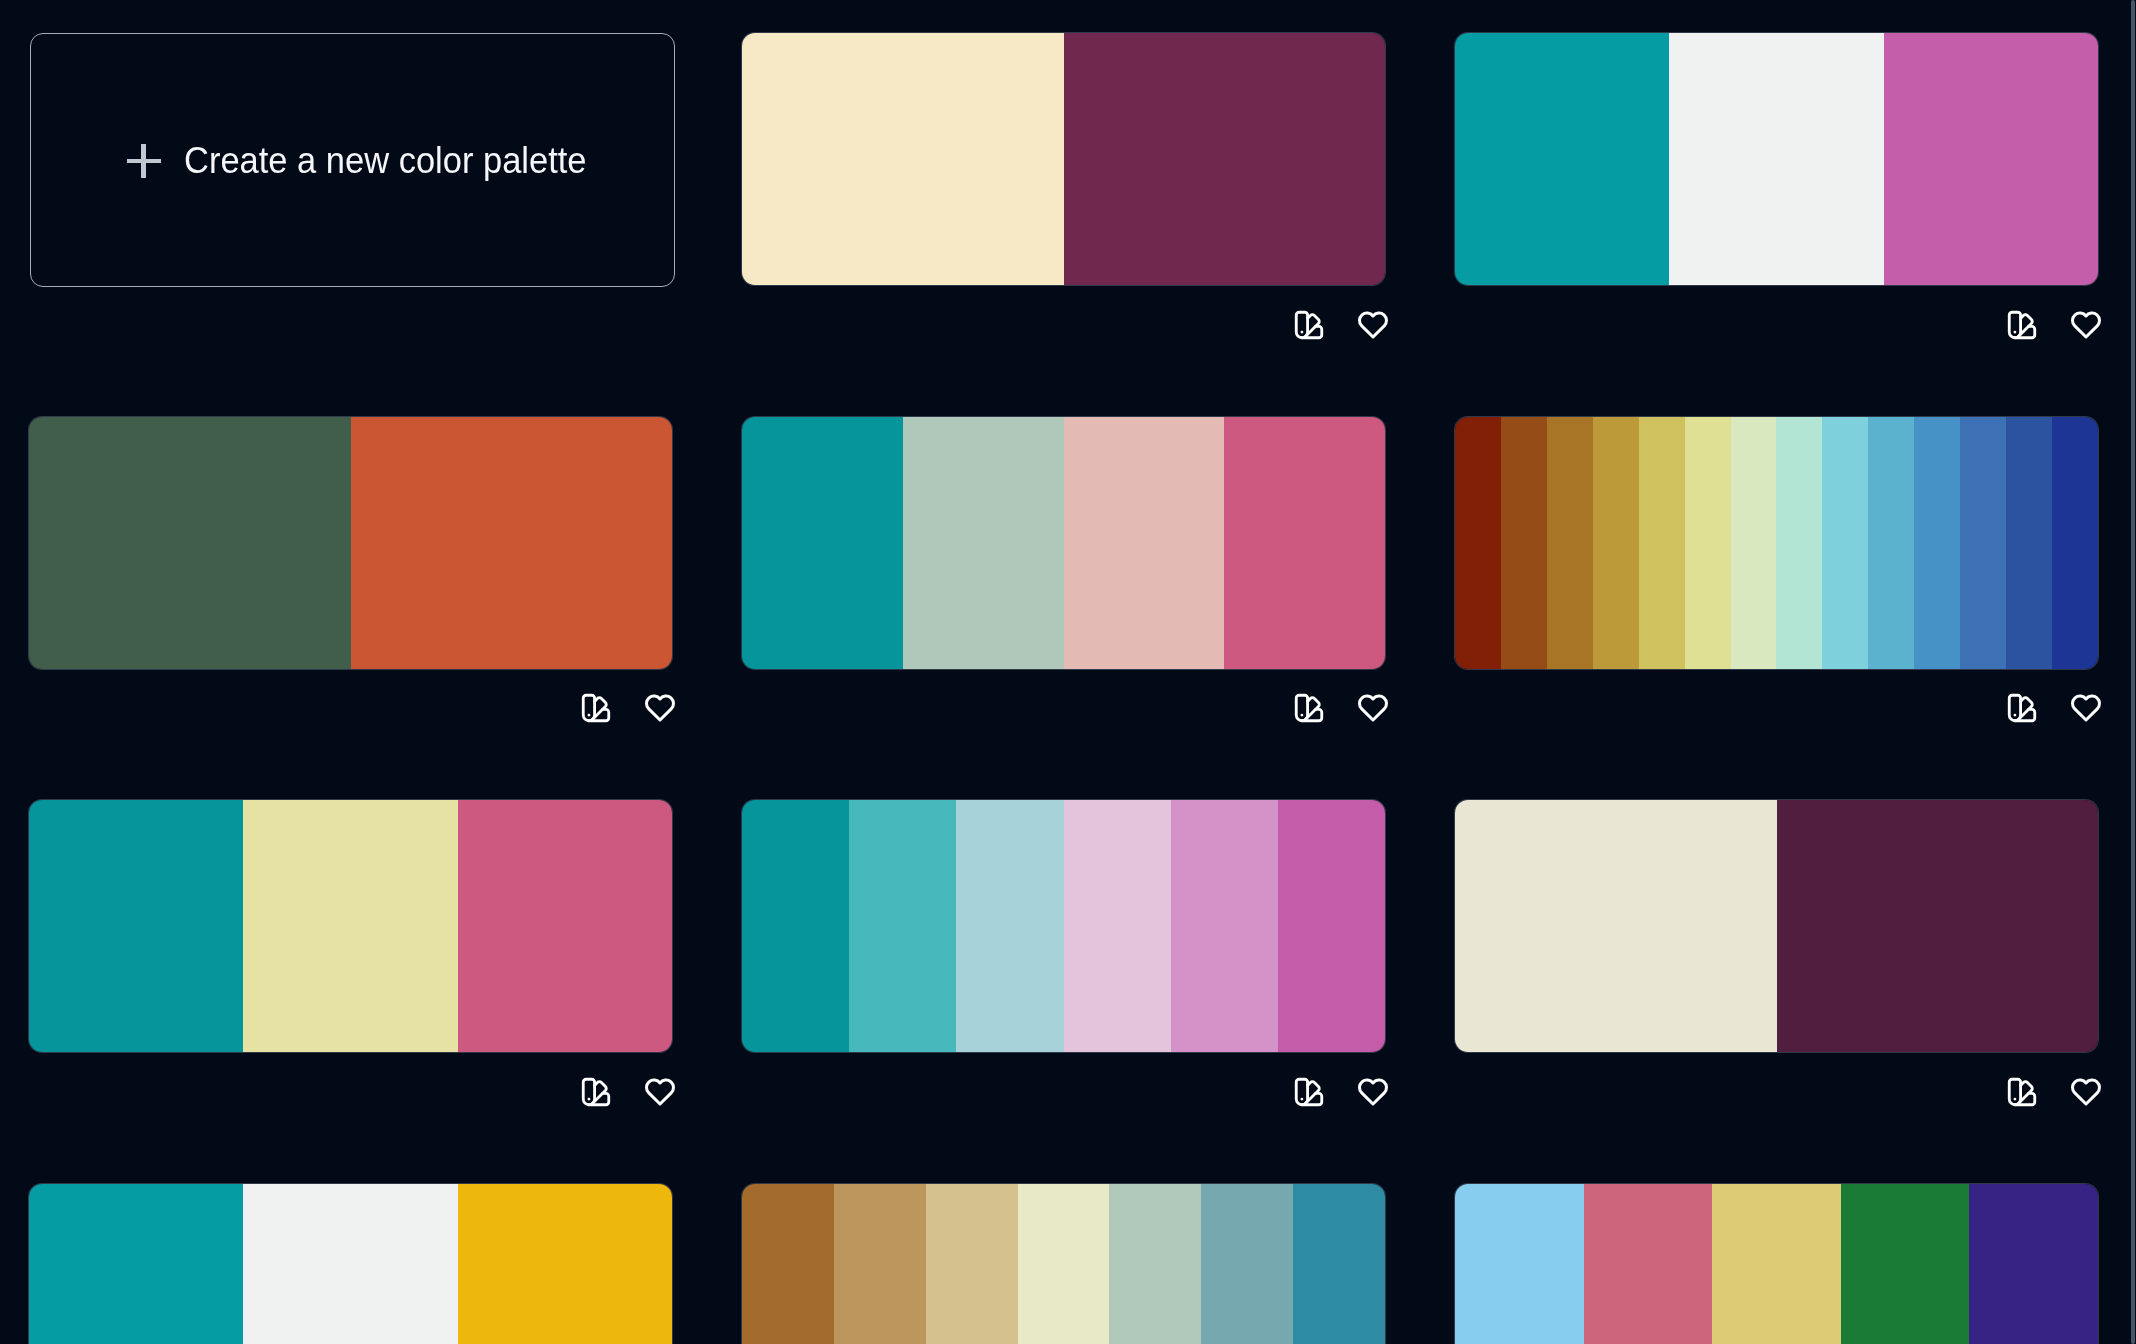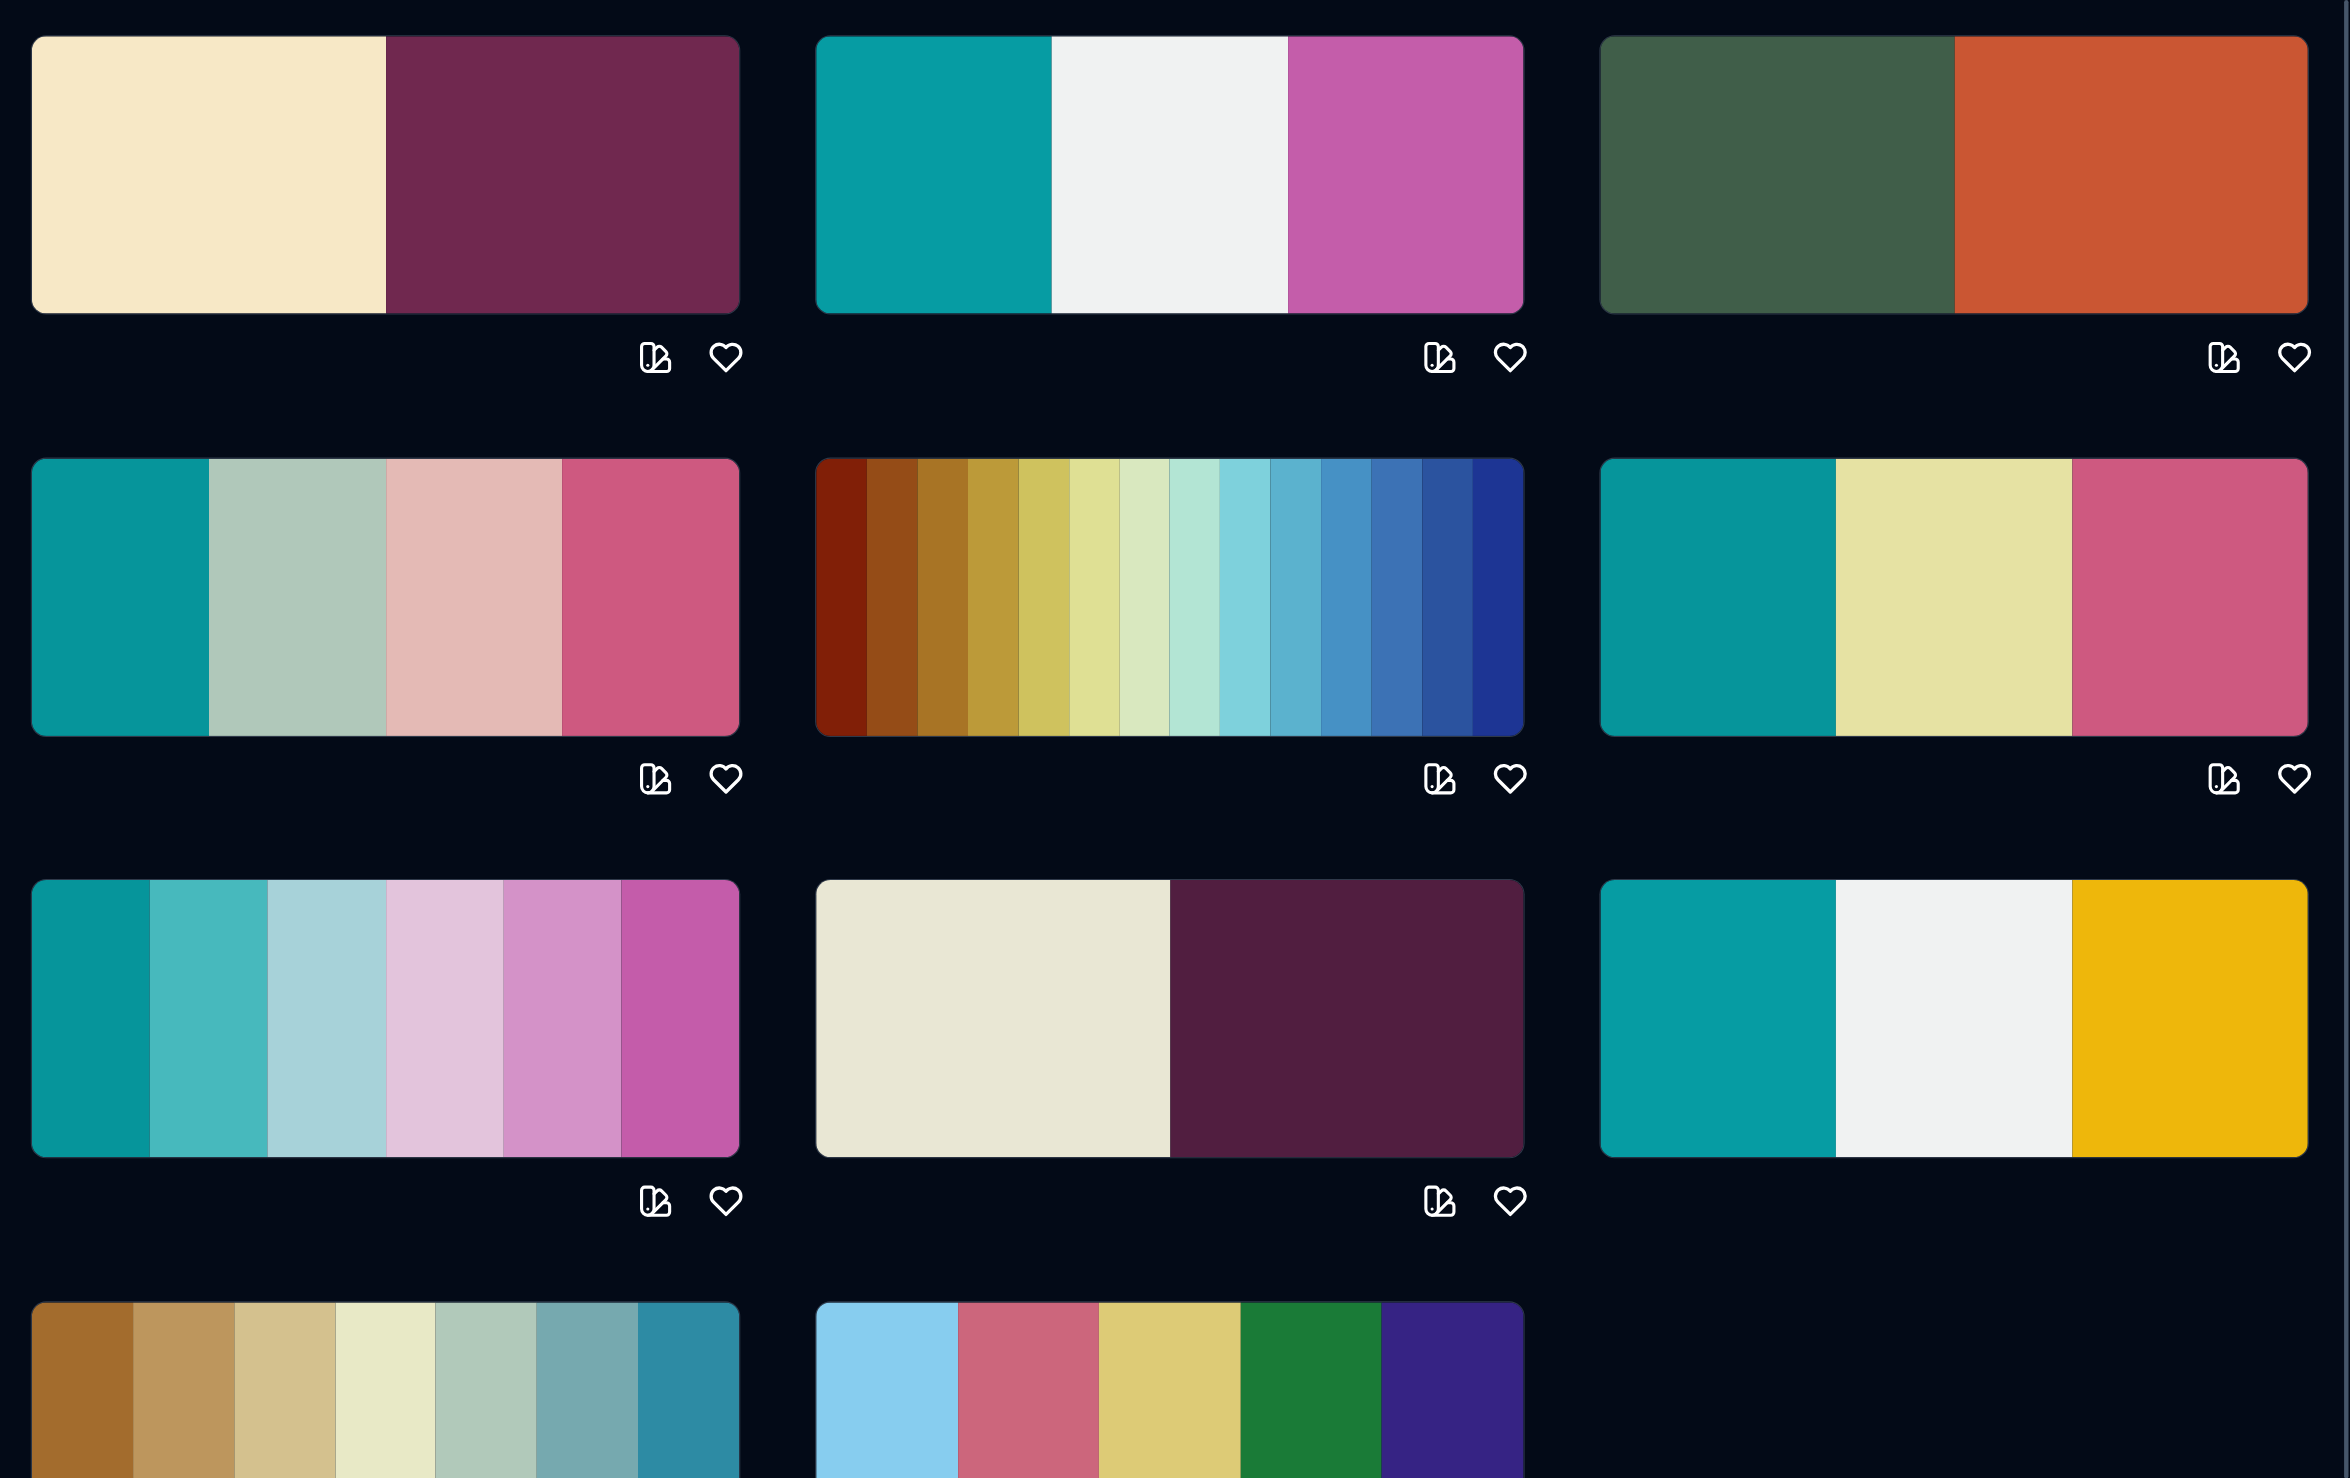--- a/index.html
+++ b/index.html
@@ -24,20 +24,29 @@
   .iconbtn.heart svg{width:36px;height:36px;margin:-1px 0 0 0}
   .scrollbar{position:absolute;right:0;top:0;width:12px;height:1344px}
   .scrollthumb{position:absolute;right:1px;top:0;width:4px;height:1344px;background:#46566a;border-radius:3px}
 </style>
 </head>
 <body>
 
 <div class="page">
   <div class="grid" id="grid">
       <div class="cell">
+        <div class="create">
+          <span class="plus">
+            <i class="h"></i>
+            <i class="v"></i>
+          </span>
+          <span class="label">Create a new color palette</span>
+        </div>
+      </div>
+      <div class="cell">
         <div class="card">
           <div class="sw" style="background:#f7e8c6"></div>
           <div class="sw" style="background:#70284f"></div>
         </div>
         <div class="actions">
           <button class="iconbtn" style="color:#fff">
             <svg viewBox="0 0 24 24" fill="none" stroke="currentColor" stroke-width="2" stroke-linecap="round" stroke-linejoin="round" style="transform:scaleX(-1)">
               <path d="M19 3h-4a2 2 0 0 0 -2 2v12a4 4 0 0 0 8 0v-12a2 2 0 0 0 -2 -2z"></path>
               <path d="M13 7.35l-2 -2a2 2 0 0 0 -2.828 0l-2.828 2.828a2 2 0 0 0 0 2.828l9 9"></path>
               <path d="M7.3 13h-2.3a2 2 0 0 0 -2 2v4a2 2 0 0 0 2 2h12"></path>

